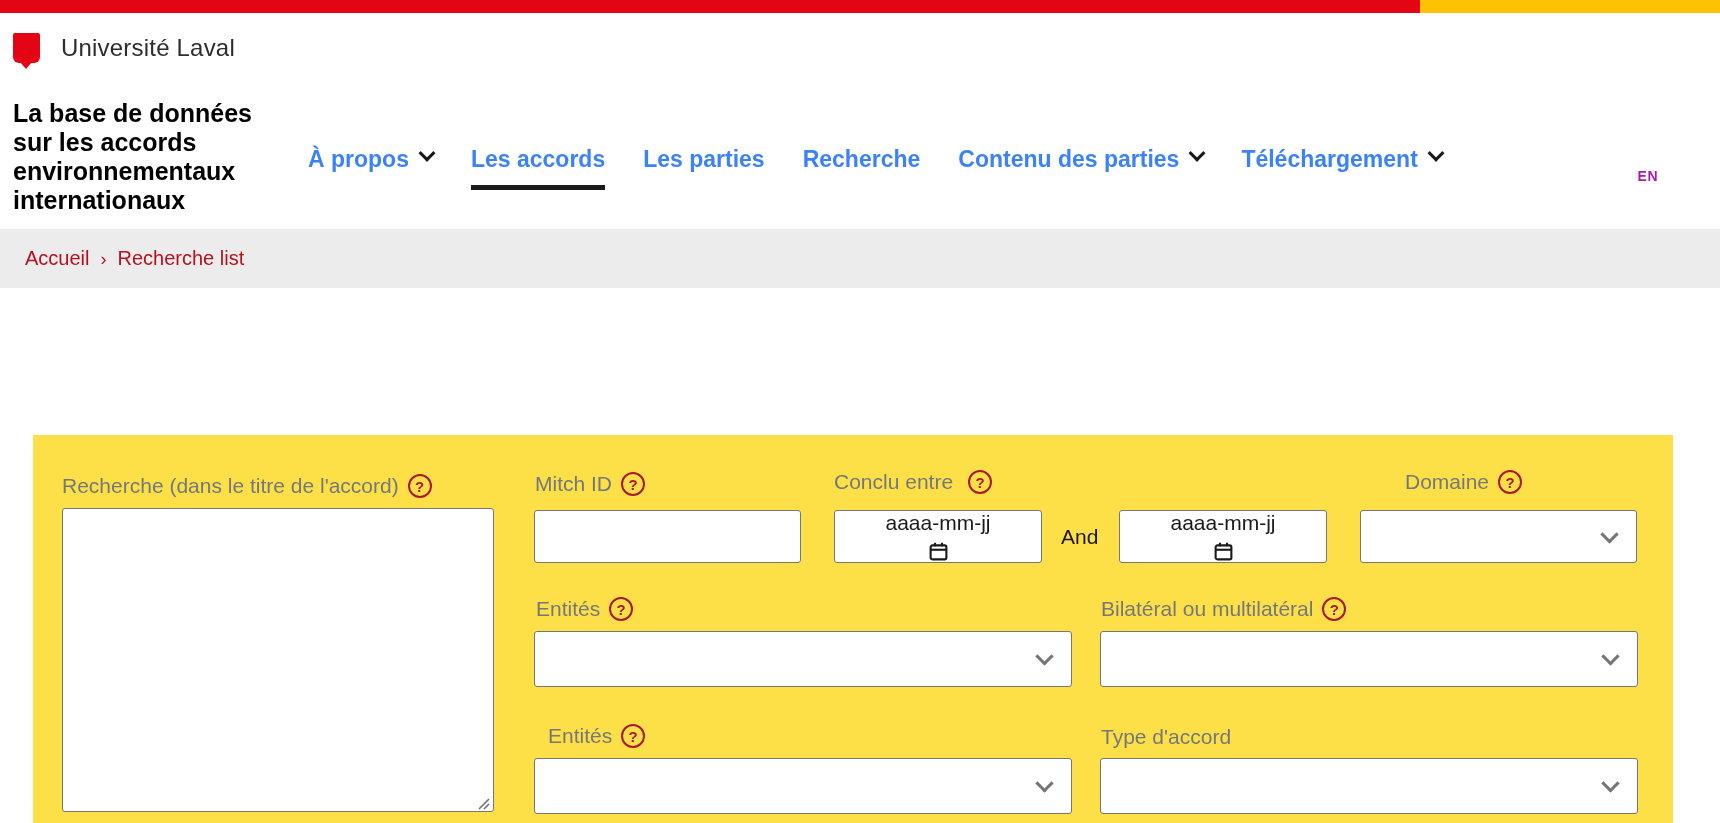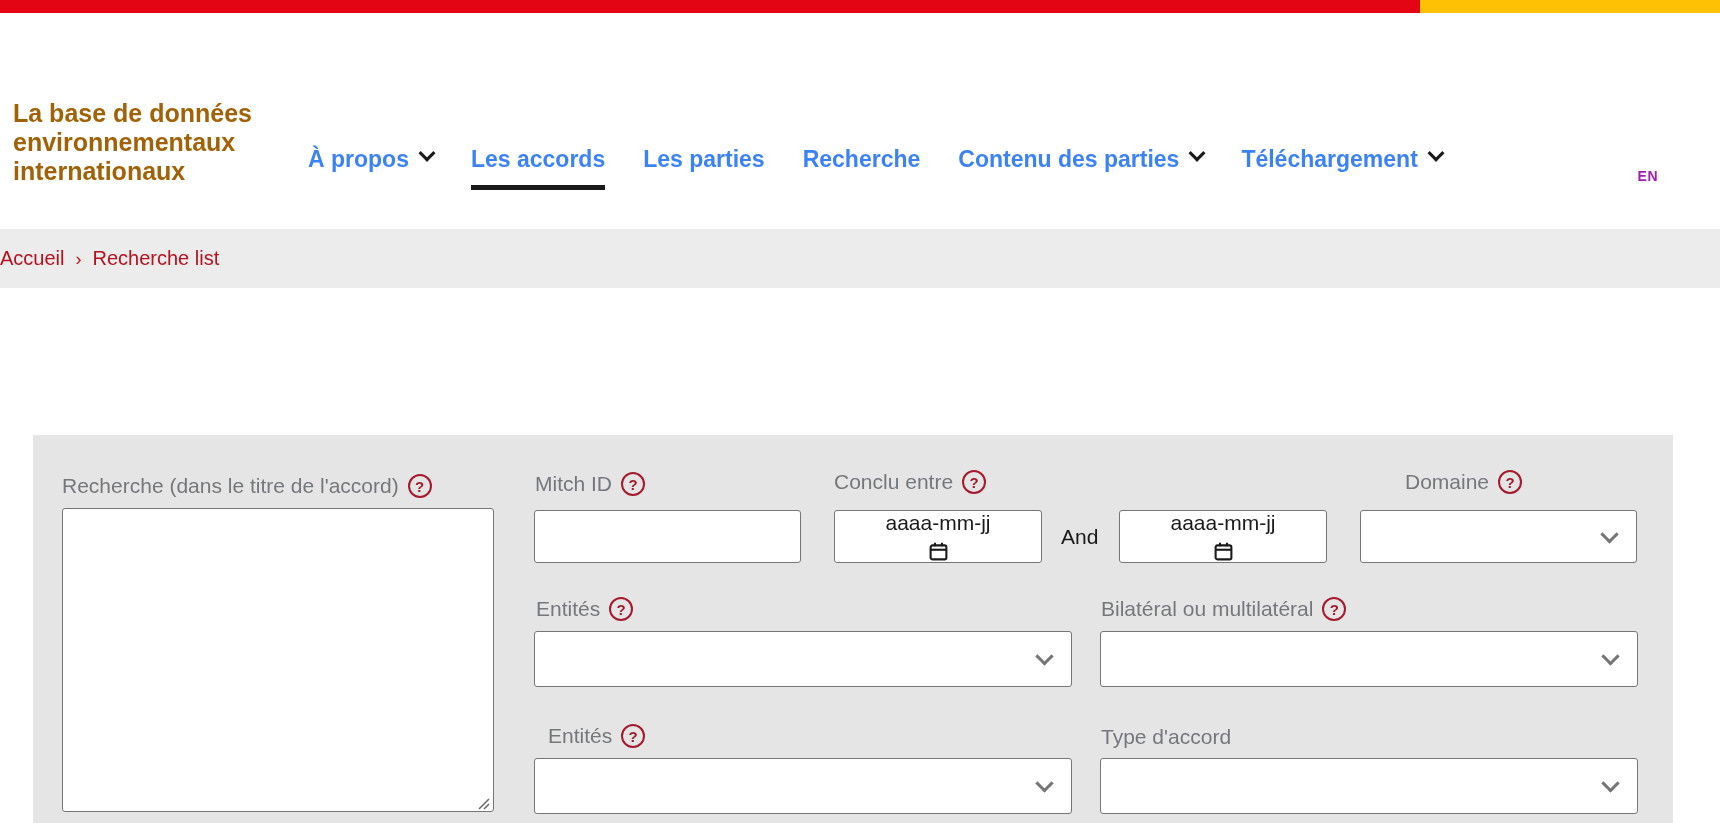--- a/index.html
+++ b/index.html
@@ -13,37 +13,37 @@
 
   
   .header { position:absolute; top:13px; left:0; width:1720px; height:216px; background:#fff; }
 
   .logo-row { position:absolute; left:13px; top:20px; display:flex; align-items:center; }
   .logo-shield { position:relative; width:27px; height:30px; background:#e30513; border-radius:2px 2px 6px 6px; }
   .logo-shield::after { content:''; position:absolute; left:7px; bottom:-6px; width:0; height:0;
       border-left:6px solid transparent; border-right:6px solid transparent; border-top:7px solid #e30513; }
   .logo-text { margin-left:21px; font-size:24px; color:#2b2d2f; letter-spacing:.2px; }
 
-  .site-title { position:absolute; left:13px; top:86px; font-size:25px; line-height:29px; font-weight:bold; color:#a16207; }
+  .site-title { position:absolute; left:13px; top:86px; font-size:25px; line-height:29px; font-weight:bold; color:#000000; }
 
   .nav { position:absolute; left:308px; top:128px; height:36px; display:flex; align-items:center; gap:38px; }
   .nav-item { position:relative; display:flex; align-items:center; font-size:23px; font-weight:bold; color:#3b82f6; cursor:pointer; white-space:nowrap; }
   .nav-item.active::after { content:''; position:absolute; left:0; right:0; bottom:-17px; height:5px; background:#1a1a1a; }
   .chev { display:inline-block; width:12px; height:12px; border-right:3px solid #1a1a1a; border-bottom:3px solid #1a1a1a;
       transform:rotate(45deg) translate(-2px,-2px); margin-left:12px; margin-top:-6px; }
   .lang { position:absolute; right:62px; top:132px; font-size:14px; font-weight:bold; color:#a21caf; letter-spacing:.5px; cursor:pointer;margin-top:23px; }
 
   
   .breadcrumb { position:absolute; top:229px; left:0; width:1720px; height:59px; background:#ececec; display:flex; align-items:center; }
-  .breadcrumb-inner { display:flex; align-items:flex-end; gap:11px; font-size:20px; color:#b5121f; }
+  .breadcrumb-inner { margin-left:25px; display:flex; align-items:flex-end; gap:11px; font-size:20px; color:#b5121f; }
   .crumb { color:#b5121f; text-decoration:none; cursor:pointer; }
   .crumb-sep { color:#b5121f; font-size:18px; }
 
   
-  .panel { position:absolute; left:33px; top:435px; width:1640px; height:388px; background:#e5e5e5; }
+  .panel { position:absolute; left:33px; top:435px; width:1640px; height:388px; background:#fde047; }
 
   .f-label { position:absolute; display:flex; align-items:center; font-size:21px; color:#75787b; white-space:nowrap; }
   .help { display:inline-flex; align-items:center; justify-content:center; width:24px; height:24px; margin-left:9px;
       border:2.5px solid #a6192e; border-radius:50%; color:#a6192e; font-size:15px; font-weight:bold; cursor:pointer; }
 
   .box { background:#fff; border:1px solid #767676; border-radius:3px; position:absolute; }
   textarea.box { resize:none; outline:none; font-family:"Liberation Sans",sans-serif; font-size:20px; padding:8px 10px; }
   input.box { outline:none; font-family:"Liberation Sans",sans-serif; font-size:20px; padding:0 12px; }
 
   .grip { position:absolute; pointer-events:none; }
@@ -59,23 +59,28 @@
 </head>
 <body>
 
 <div class="topbar">
   <div class="topbar-red"></div>
   <div class="topbar-yellow"></div>
 </div>
 
 <div class="header">
 
+  <div class="logo-row">
+    <div class="logo-shield"></div>
+    <div class="logo-text">Université Laval</div>
+  </div>
 
   <div class="site-title">
     <div>La base de données</div>
+    <div>sur les accords</div>
     <div>environnementaux</div>
     <div>internationaux</div>
   </div>
 
   <nav class="nav">
     <div class="nav-item">
       <span>À propos</span>
       <span class="chev"></span>
     </div>
     <div class="nav-item active">
@@ -118,21 +123,21 @@
   <svg class="grip" style="left:444px; top:362px;" width="13" height="13" viewBox="0 0 13 13">
     <path d="M12 2 L2 12 M12 7 L7 12" stroke="#6f6f6f" stroke-width="1.6" fill="none"></path>
   </svg>
 
   <div class="f-label" style="left:502px; top:37px;">
     <span>Mitch ID</span>
     <span class="help">?</span>
   </div>
   <input class="box" style="left: 501px; top: 75px; width: 267px; height: 53px;" type="text" aria-label="Mitch ID">
 
-  <div class="f-label" style="left:801px; top:35px;">
+  <div class="f-label" style="left:801px; top:35px;gap:6px;">
     <span>Conclu entre</span>
     <span class="help">?</span>
   </div>
   <div class="box date-input" style="left:801px; top:75px; width:208px; height:53px;">
     <span class="date-ph">aaaa-mm-jj</span>
     <svg width="21" height="21" viewBox="0 0 24 24">
       <rect x="3" y="5" width="18" height="16" rx="2" fill="none" stroke="#1a1a1a" stroke-width="2.4"></rect>
       <path d="M3 10 h18" stroke="#1a1a1a" stroke-width="2.4"></path>
       <path d="M8 2 v4 M16 2 v4" stroke="#1a1a1a" stroke-width="2.4"></path>
     </svg>

